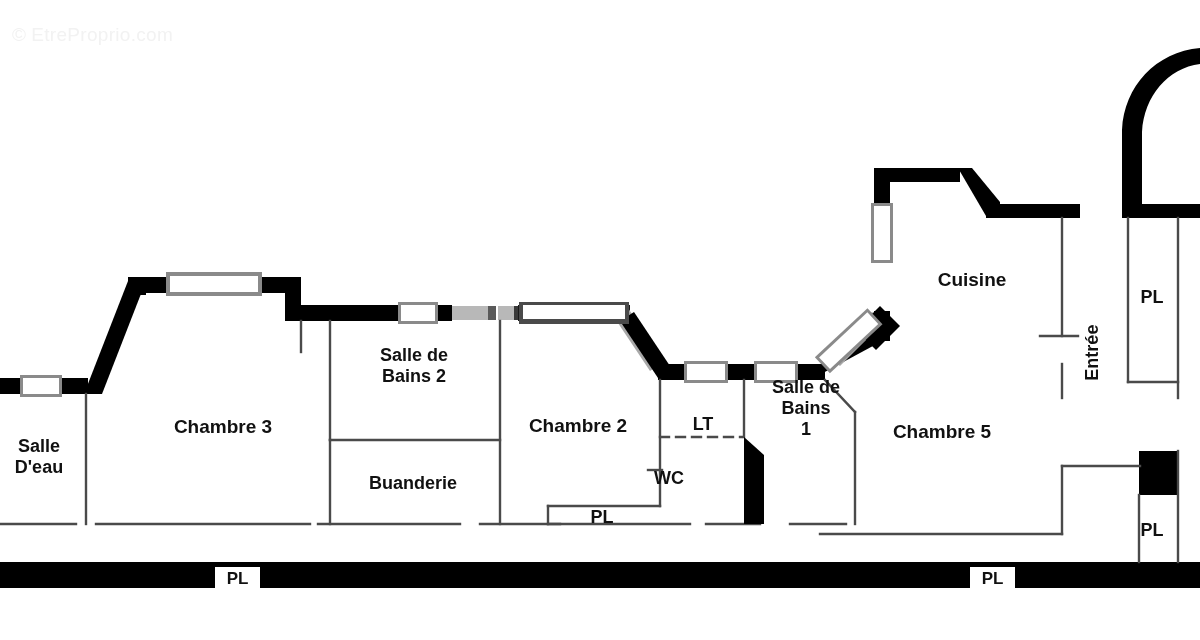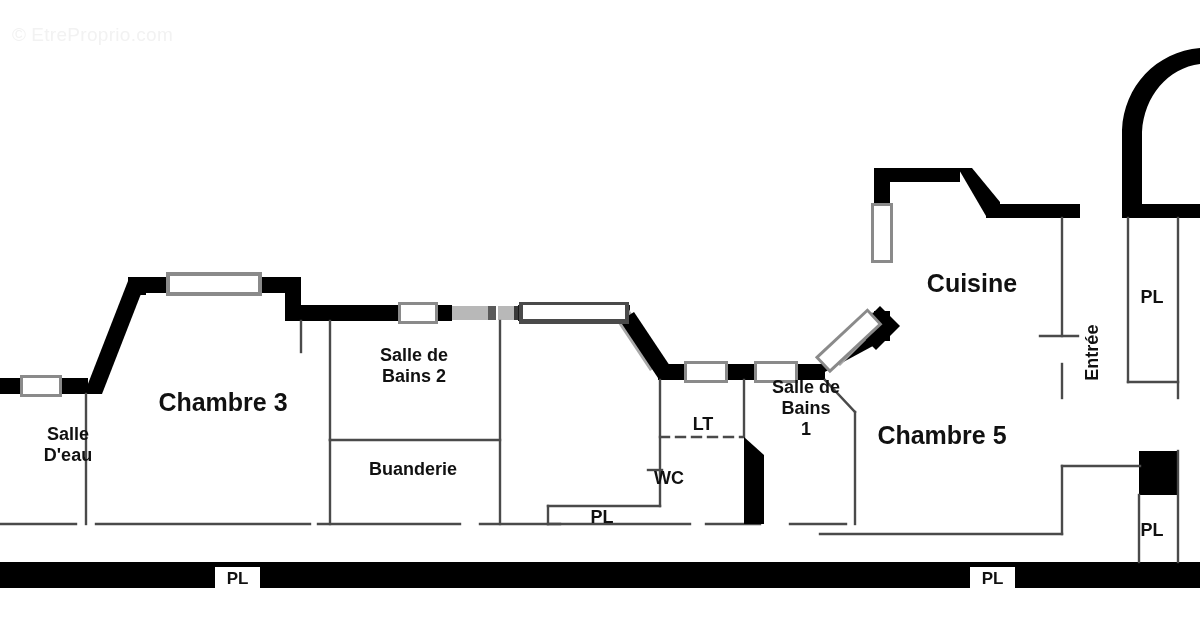--- a/index.html
+++ b/index.html
@@ -26,21 +26,21 @@
     position: absolute;
     font-family: "Liberation Sans", sans-serif;
     font-weight: bold;
     color: #111111;
     text-align: center;
     line-height: 1.18;
     white-space: pre-line;
     letter-spacing: 0px;
     user-select: none;
   }
-  .lbl-lg { font-size: 25px; }
+  .lbl-lg { font-size: 19px; }
   .lbl-md { font-size: 18px; }
   .lbl-pl { font-size: 18px; }
   .lbl-vert {
     transform: rotate(-90deg);
     transform-origin: center center;
   }
   .pl-box {
     position: absolute;
     background: #ffffff;
     color: #111111;
@@ -220,30 +220,31 @@
       <line x1="706" y1="524" x2="760" y2="524"></line>
     </g>
 
     <g fill="#000000">
 
       <polygon points="744,437 764,455 764,524 744,524"></polygon>
     </g>
 
   </svg>
 
-  <div class="room-label lbl-md" style="left:0px; top:424px; width:78px;padding-left:29px;">Salle
+  <div class="room-label lbl-md" style="left:0px; top:436px; width:78px;">Salle
 D'eau</div>
 
-  <div class="room-label lbl-lg" style="left:143px; top:388px; width:160px;">Chambre 3</div>
+  <div class="room-label lbl-lg" style="left:143px; top:416px; width:160px;">Chambre 3</div>
 
   <div class="room-label lbl-md" style="left:344px; top:345px; width:140px;">Salle de
 Bains 2</div>
 
-  <div class="room-label lbl-md" style="left:343px; top:459px; width:140px;">Buanderie</div>
-
+  <div class="room-label lbl-md" style="left:343px; top:473px; width:140px;">Buanderie</div>
+
+  <div class="room-label lbl-lg" style="left:498px; top:415px; width:160px;">Chambre 2</div>
 
   <div class="room-label lbl-md" style="left:673px; top:399px; width:60px;margin-top:15px;">LT</div>
 
   <div class="room-label lbl-md" style="left:636px; top:468px; width:66px;">WC</div>
 
   <div class="room-label lbl-md" style="left:746px; top:377px; width:120px;">Salle de
 Bains
 1</div>
 
   <div class="room-label lbl-lg" style="left:862px; top:421px; width:160px;">Chambre 5</div>

